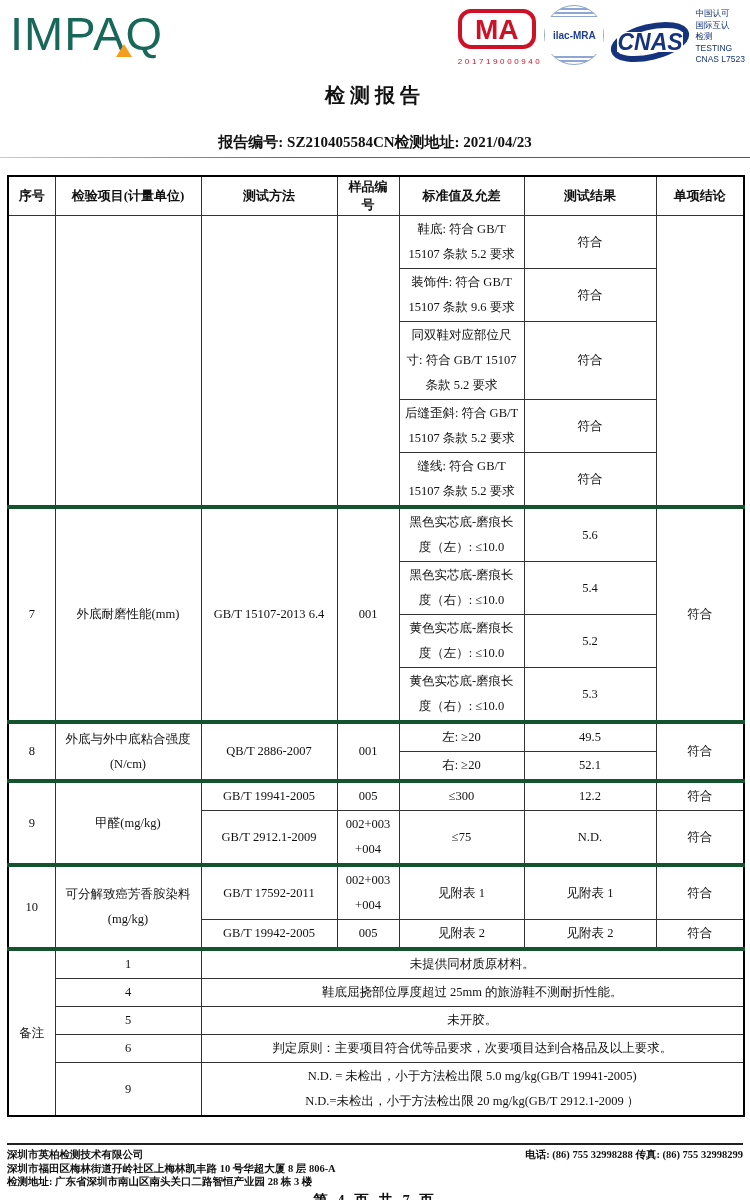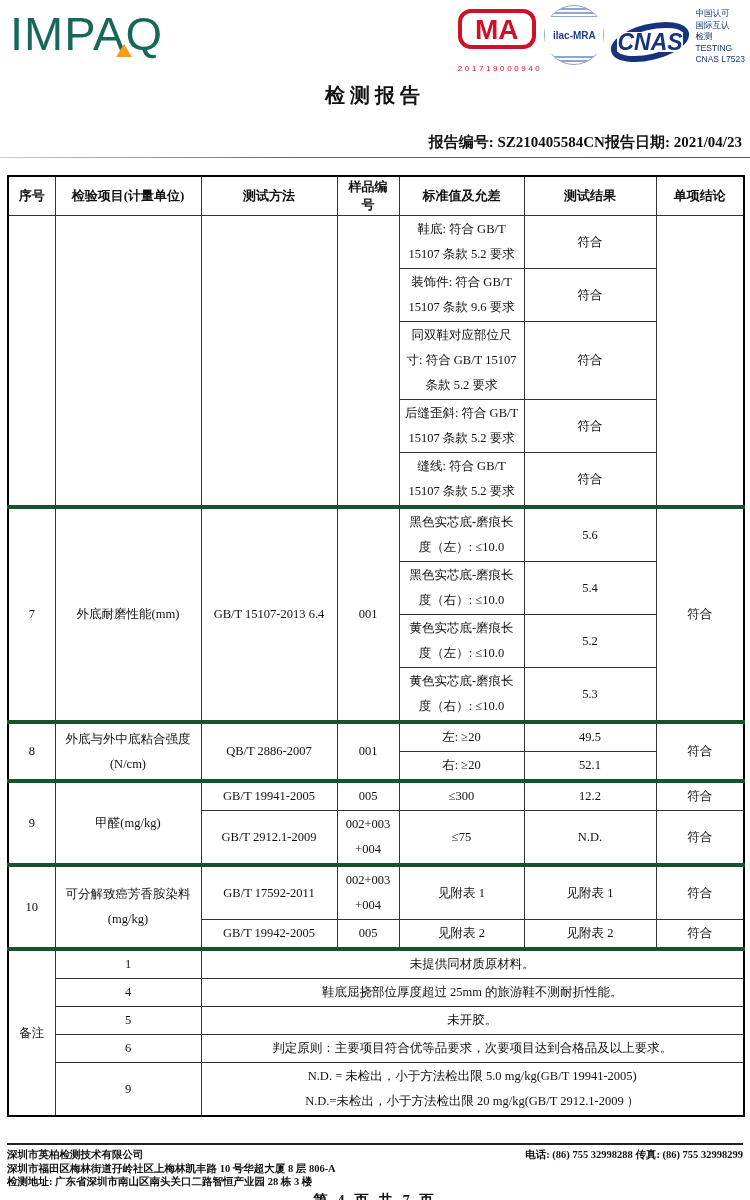--- a/index.html
+++ b/index.html
@@ -21,39 +21,39 @@
     border-left:8px solid transparent; border-right:8px solid transparent;
     border-bottom:13px solid #F59E1B;
   }
   .marks { position:absolute; top:5px; right:5px; display:flex; align-items:flex-start; }
   .cma { margin-top:4px; text-align:center; }
   .cma-box {
     width:78px; height:40px; border:4px solid #CE1126; border-radius:13px;
     color:#CE1126; font-family:"Liberation Sans",sans-serif; font-weight:bold;
     font-size:28px; line-height:33px; text-align:center;
   }
-  .cma-num { color:#CE1126; font-size:8px; letter-spacing:2.6px; margin-top:15px;
+  .cma-num { color:#CE1126; font-size:8px; letter-spacing:2.6px; margin-top:8px;
     font-family:"Liberation Sans",sans-serif; white-space:nowrap; }
   .ilac {
     position:relative; width:60px; height:60px; border-radius:50%; margin-left:2px;
     background:repeating-linear-gradient(180deg,#ffffff 0 2px,#8fa6d4 2px 4px);
     border:1px solid #8fa6d4; display:flex; align-items:center; justify-content:center;
   }
   .ilac-label {
     background:#fff; color:#223F8F; font-family:"Liberation Sans",sans-serif;
     font-weight:bold; font-size:10px; width:100%; text-align:center; padding:13px 0;
   }
   .cnas { margin:14px 0 0 6px;text-decoration:underline; }
   .cnas-side { margin-left:5px; color:#16337E; font-size:8.5px; line-height:11.5px;
     font-family:"Liberation Sans",sans-serif; margin-top:3px; }
   
   .title { position:absolute; top:82px; left:0; width:100%; text-align:center;
     font-size:20px; font-weight:bold; letter-spacing:5px; }
   .report-row { position:absolute; top:133px; left:8px; right:8px;
-    display:flex; justify-content:flex-end; font-size:15px; font-weight:bold; }
+    display:flex; justify-content:center; font-size:15px; font-weight:bold; }
   .report-underline { position:absolute; top:157px; left:0; width:750px; height:1px;
     background:linear-gradient(to right,#cccccc,#666666 40%,#555555); }
   
   table.report { position:absolute; top:175px; left:7px; width:736px;
     border-collapse:collapse; border:2px solid #000; table-layout:fixed; }
   .report th, .report td { border:1px solid #333; padding:1px 5px;
     font-size:12.5px; vertical-align:middle; overflow:hidden; }
   .report th { text-align:center; font-weight:bold; height:26px; font-size:13px; }
   .report td { text-align:center; line-height:25px; }
   .lft { text-align:center; }
@@ -105,21 +105,21 @@
     </div>
   </div>
 
   <div class="title">检测报告</div>
   <div class="report-row">
     <div>
       <span>报告编号:</span>
       <span>SZ210405584CN</span>
     </div>
     <div>
-      <span>报告日期:</span>
+      <span>检测地址:</span>
       <span>2021/04/23</span>
     </div>
   </div>
   <div class="report-underline"></div>
 
   <table class="report">
     <colgroup>
       <col style="width:47px">
         <col style="width:146px">
         <col style="width:136px">

